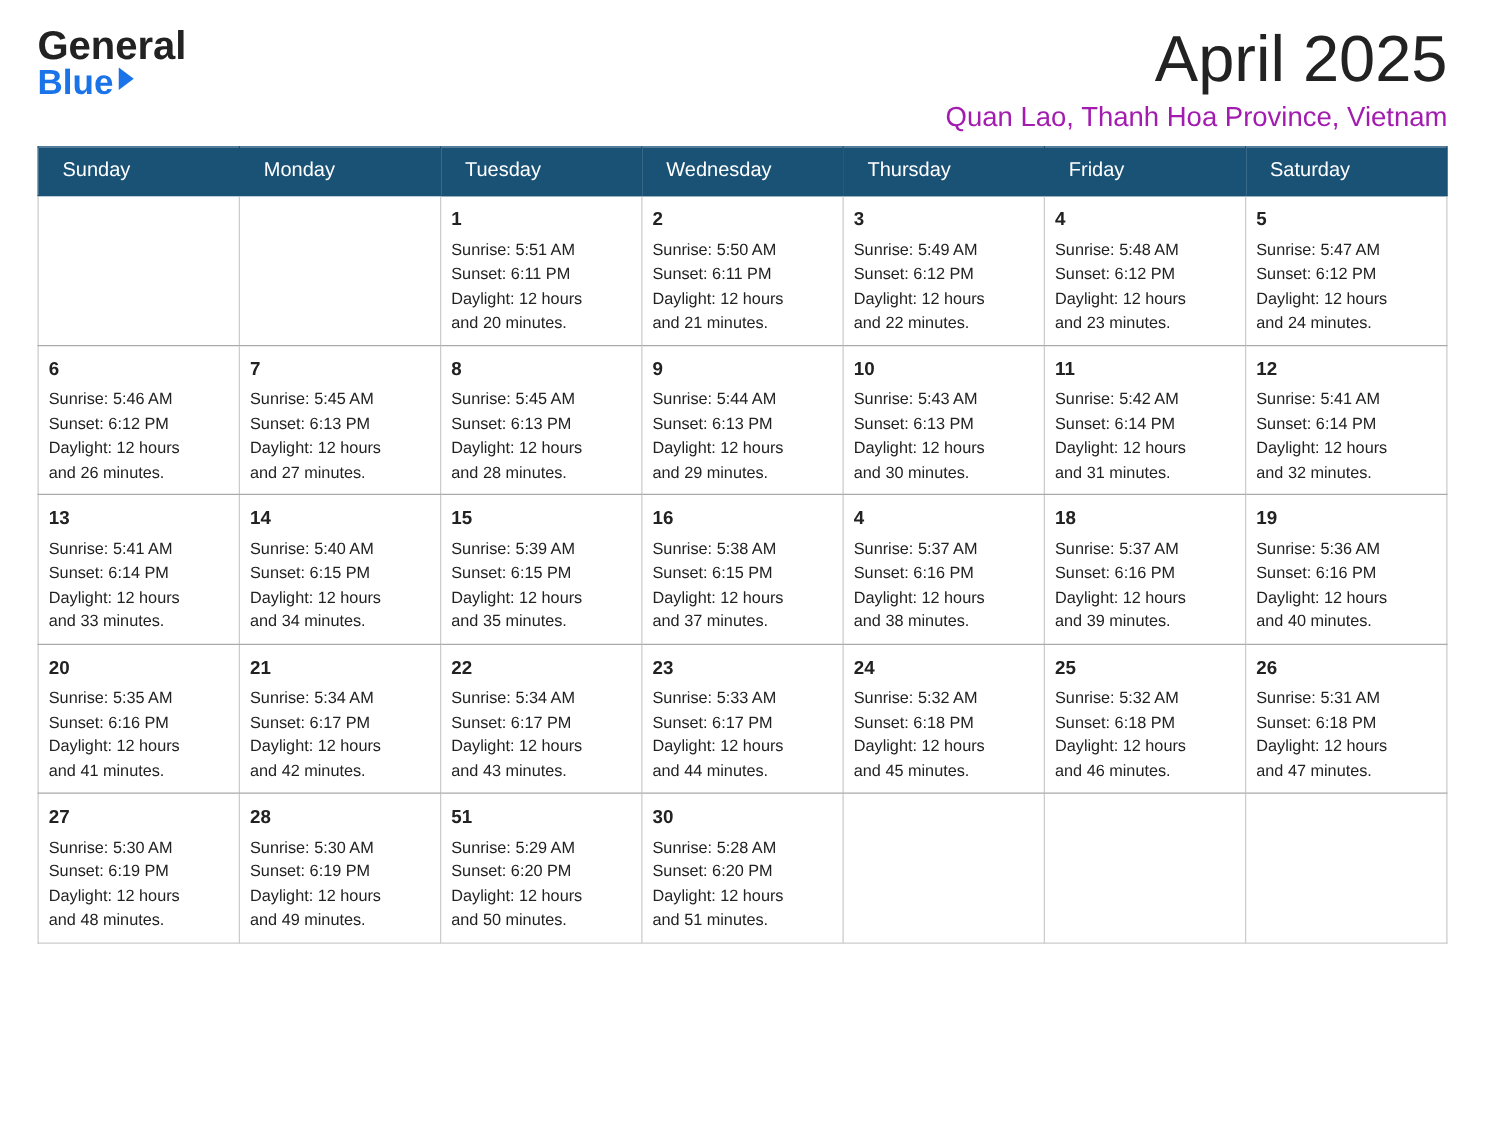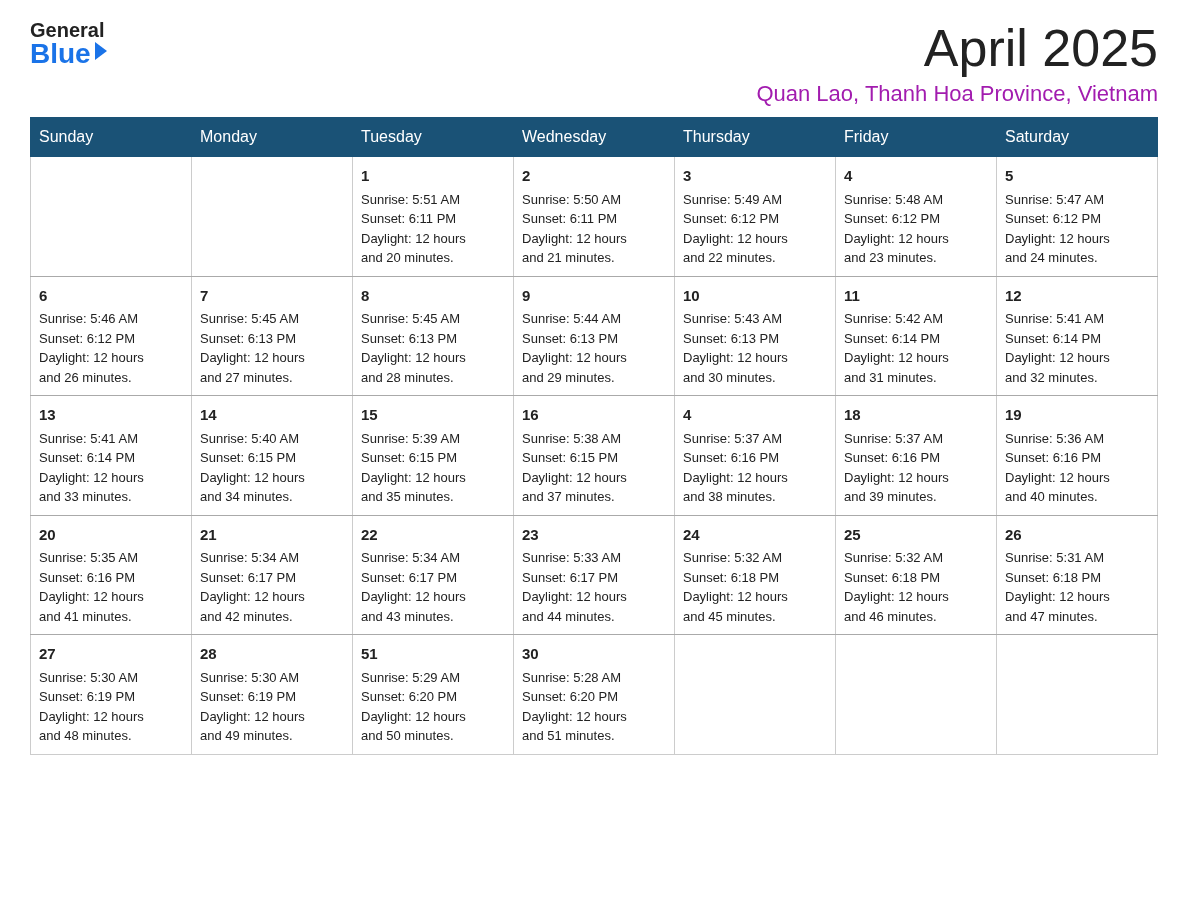--- a/index.html
+++ b/index.html
@@ -15,21 +15,21 @@
       justify-content: space-between;
       align-items: flex-start;
       margin-bottom: 10px;
     }
     .logo {
       display: flex;
       flex-direction: column;
       align-items: flex-start;
     }
     .logo-general {
-      font-size: 20px;
+      font-size: 32px;
       font-weight: bold;
       color: #222;
       line-height: 1;
     }
     .logo-blue-row {
       display: flex;
       align-items: flex-start;
     }
     .logo-blue {
       font-size: 28px;
@@ -61,21 +61,21 @@
       margin-top: 4px;
     }
     .calendar-table {
       width: 100%;
       border-collapse: collapse;
       margin-top: 10px;
     }
     .calendar-table th {
       background-color: #1a5276;
       color: #fff;
-      padding: 10px 8px;
+      padding: 10px 19px;
       font-size: 16px;
       font-weight: normal;
       text-align: left;
       border: 1px solid #1a5276;
     }
     .calendar-table td {
       vertical-align: top;
       padding: 8px 8px;
       border: 1px solid #ccc;
       width: calc(100% / 7);

